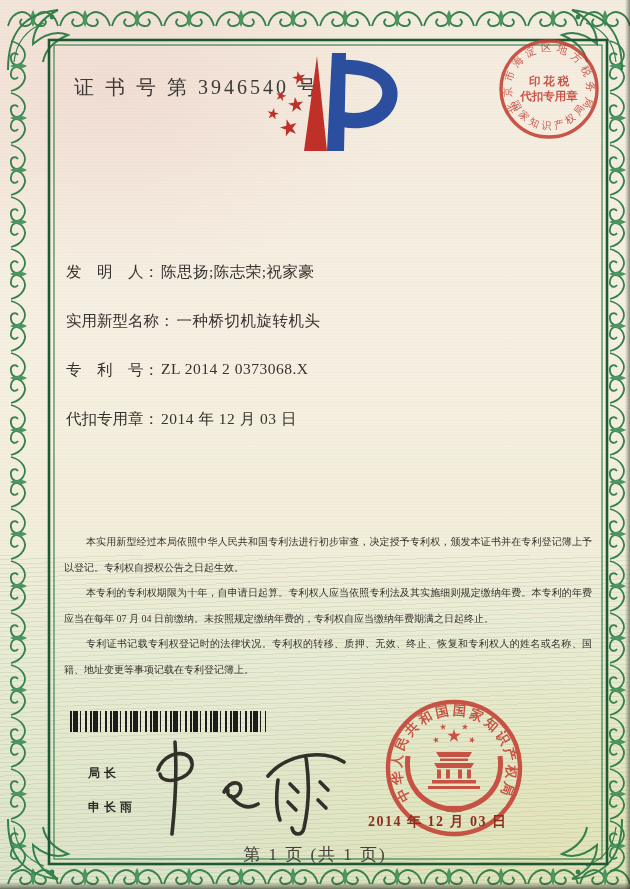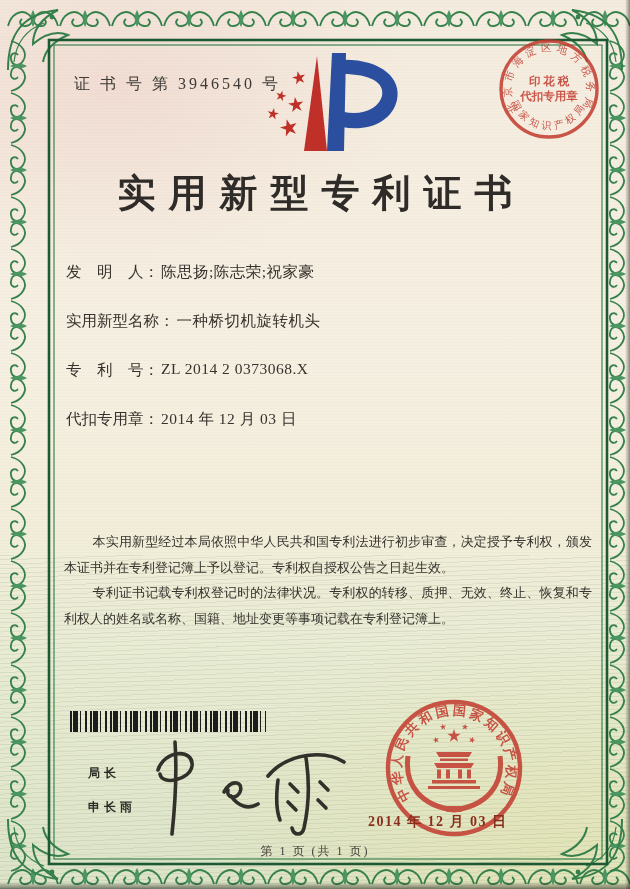--- a/index.html
+++ b/index.html
@@ -11,43 +11,43 @@
       radial-gradient(ellipse 420px 260px at 18% 10%, rgba(238,204,198,0.50), rgba(238,204,198,0) 70%),
       radial-gradient(ellipse 520px 320px at 88% 96%, rgba(234,226,158,0.40), rgba(234,226,158,0) 70%),
       linear-gradient(180deg,#f4ecdf 0%,#f6f0e2 40%,#f2eeda 60%,#e9ecd4 74%,#e1e7cc 90%,#dde4c9 100%);
   }
   .waves { position:absolute; left:0; right:0; top:555px; bottom:0; pointer-events:none;
     background:repeating-linear-gradient(178deg, rgba(118,152,108,0.15) 0 1px, rgba(0,0,0,0) 1px 4.5px); }
   .texture { position:absolute; inset:0; pointer-events:none;
     background:repeating-linear-gradient(180deg, rgba(175,155,140,0.05) 0 1px, rgba(0,0,0,0) 1px 3px); }
   .border-svg { position:absolute; inset:0; z-index:1; }
   .content { position:absolute; inset:0; z-index:2; }
-  .cert-number { position:absolute; left:74px; top:74px; font-size:16px; letter-spacing:3px; color:#3d3a36; }
+  .cert-number { position:absolute; left:74px; top:74px; font-size:20px; letter-spacing:3px; color:#3d3a36; }
   .logo { position:absolute; left:232px; top:46px; z-index:2; }
   .tax-seal { position:absolute; left:494px; top:34px; z-index:4; opacity:0.85; }
   .title { position:absolute; top:168px; left:0; width:100%; text-align:center;
     font-size:38px; font-weight:700; letter-spacing:13px; text-indent:13px; color:#2e2b28; }
   .fields { position:absolute; left:66px; top:258px; width:500px; }
   .field { height:49px; padding-top:4px; font-size:15.5px; color:#36322d; display:flex; }
   .flabel { white-space:pre; }
   .fvalue { white-space:pre; margin-left:2px; letter-spacing:0.5px; }
   .paragraphs { position:absolute; left:64px; top:529px; width:528px;
-    font-size:13px; line-height:25.5px; color:#36322d; text-align:justify; }
+    font-size:10px; line-height:25.5px; color:#36322d; text-align:justify; }
   .paragraphs p { margin:0; text-indent:2.2em; }
   .barcode { position:absolute; left:70px; top:711px; width:196px; height:21px;
     background:repeating-linear-gradient(90deg,#1c1c1c 0 2px,rgba(0,0,0,0) 2px 3px,#1c1c1c 3px 8px,rgba(0,0,0,0) 8px 10px,#1c1c1c 10px 11px,rgba(0,0,0,0) 11px 15px,#1c1c1c 15px 17px,rgba(0,0,0,0) 17px 20px); }
   .signer { position:absolute; left:88px; top:756px; z-index:3;
     font-family:Liberation Serif, serif; font-weight:700;
     font-size:12px; color:#2b2b26; line-height:34px; letter-spacing:4px; }
   .sig-svg { position:absolute; left:128px; top:734px; z-index:3; }
   .main-seal { position:absolute; left:380px; top:694px; z-index:4; opacity:0.85; }
   .seal-date { position:absolute; left:368px; top:813px; z-index:5; font-size:14px;
     font-weight:700; letter-spacing:1.5px; color:#8a2f1e; }
   .footer { position:absolute; left:0; width:100%; top:843px; text-align:center; z-index:2;
-    font-size:12px; letter-spacing:2px; color:#45413a; }
+    font-size:17px; letter-spacing:2px; color:#45413a; }
   .edge-right { position:absolute; top:0; right:0; width:5px; height:100%; z-index:6;
     background:linear-gradient(90deg, rgba(35,40,30,0), rgba(35,40,30,0.5)); }
   .edge-bottom { position:absolute; left:0; bottom:0; width:100%; height:7px; z-index:6;
     background:linear-gradient(180deg, rgba(30,35,25,0), rgba(25,30,20,0.55)); }
   svg text { font-family:"Liberation Serif","DejaVu Serif",serif; }
 </style>
 </head>
 <body>
 
 <div class="page">
@@ -166,21 +166,20 @@
       <text font-size="10.5" fill="#c23a2e">
         <textPath href="#taxArcTop" textLength="160" lengthAdjust="spacing">北京市海淀区地方税务局</textPath>
       </text>
       <text font-size="10" fill="#c23a2e">
         <textPath href="#taxArcBottom" textLength="92" lengthAdjust="spacing">国家知识产权局</textPath>
       </text>
       <text x="55" y="51" text-anchor="middle" font-size="11.5" fill="#c23a2e" font-weight="700">印 花 税</text>
       <text x="55" y="66" text-anchor="middle" font-size="11.5" fill="#c23a2e" font-weight="700">代扣专用章</text>
     </svg>
 
-    <div class="title">实用新型专利证书</div>
 
     <div class="fields">
       <div class="field">
         <span class="flabel">发　明　人：</span>
         <span class="fvalue">陈思扬;陈志荣;祝家豪</span>
       </div>
       <div class="field">
         <span class="flabel">实用新型名称：</span>
         <span class="fvalue">一种桥切机旋转机头</span>
       </div>
@@ -189,20 +188,21 @@
         <span class="fvalue">ZL 2014 2 0373068.X</span>
       </div>
       <div class="field">
         <span class="flabel">代扣专用章：</span>
         <span class="fvalue">2014 年 12 月 03 日</span>
       </div>
     </div>
 
     <div class="paragraphs">
       <p>本实用新型经过本局依照中华人民共和国专利法进行初步审查，决定授予专利权，颁发本证书并在专利登记簿上予以登记。专利权自授权公告之日起生效。</p>
+      <p>本专利的专利权期限为十年，自申请日起算。专利权人应当依照专利法及其实施细则规定缴纳年费。本专利的年费应当在每年 07 月 04 日前缴纳。未按照规定缴纳年费的，专利权自应当缴纳年费期满之日起终止。</p>
       <p>专利证书记载专利权登记时的法律状况。专利权的转移、质押、无效、终止、恢复和专利权人的姓名或名称、国籍、地址变更等事项记载在专利登记簿上。</p>
     </div>
 
     <div class="barcode"></div>
 
     <div class="signer">
       <div>局长</div>
       <div>申长雨</div>
     </div>
 

